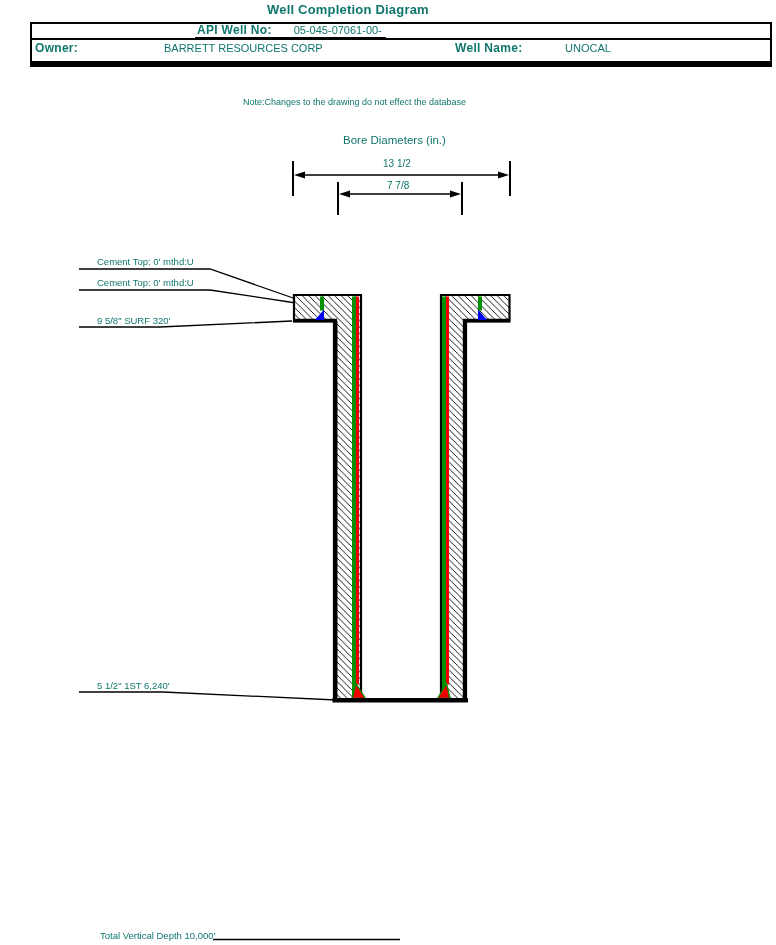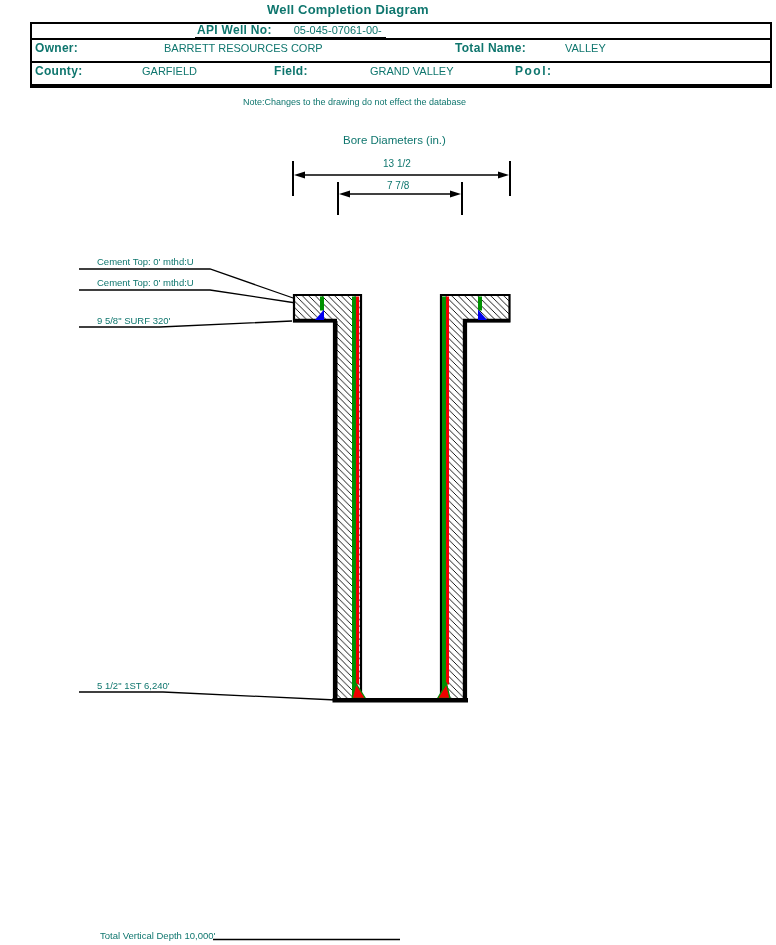--- a/index.html
+++ b/index.html
@@ -46,32 +46,24 @@
   <div class="hdr-table">
     <div class="hrow first">
       <span class="p" style="left:163px">
         <span class="api-underline"><span class="hlabel">API Well No:</span><span class="api-gap"></span><span class="hval">05-045-07061-00-</span></span>
       </span>
     </div>
     <div class="hsep"></div>
     <div class="hrow">
       <span class="p hlabel" style="left:3px">Owner:</span>
       <span class="p hval" style="left:132px">BARRETT RESOURCES CORP</span>
-      <span class="p hlabel" style="left:423px">Total Name:</span>
-      <span class="p hval" style="left:533px">VALLEY</span>
+      <span class="p hlabel" style="left:423px">Well Name:</span>
+      <span class="p hval" style="left:533px">UNOCAL</span>
     </div>
     <div class="hsep"></div>
-    <div class="hrow">
-      <span class="p hlabel" style="left:3px">County:</span>
-      <span class="p hval" style="left:110px">GARFIELD</span>
-      <span class="p hlabel" style="left:242px">Field:</span>
-      <span class="p hval" style="left:338px">GRAND VALLEY</span>
-      <span class="p hlabel sp" style="left:483px">Pool:</span>
-      <span class="p hval" style="left:560px"></span>
-    </div>
     <div class="hsep"></div>
   </div>
 
   <div class="note">Note:Changes to the drawing do not effect the database</div>
 
   <svg width="776" height="945" viewBox="0 0 776 945">
     <defs>
       <pattern id="hatch" width="6.5" height="6.5" patternUnits="userSpaceOnUse">
         <rect width="6.5" height="6.5" fill="#ffffff"></rect>
         <path d="M-1,-1 L7.5,7.5" stroke="#000" stroke-width="0.9"></path>

